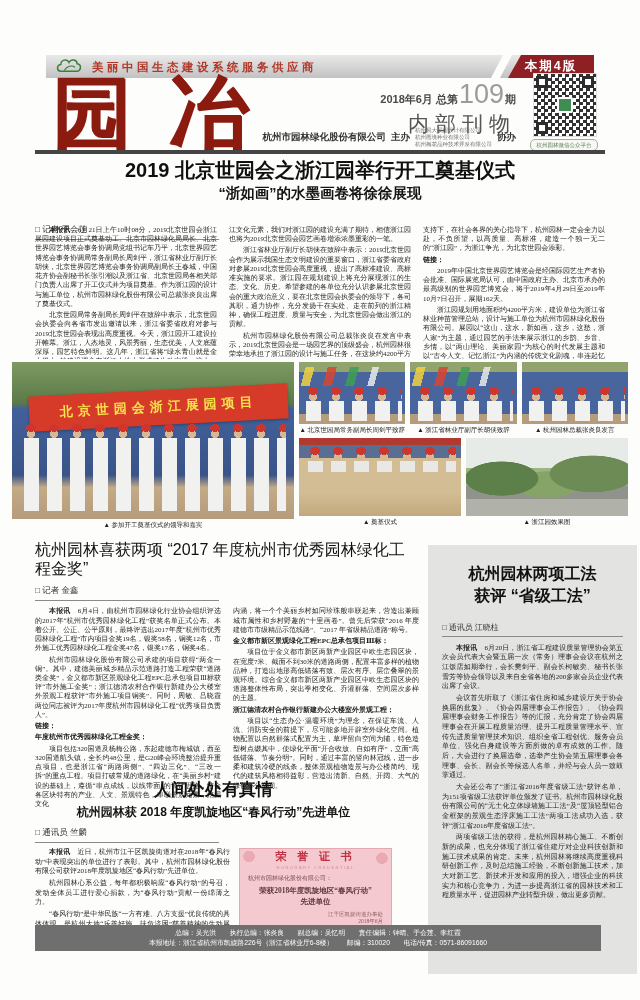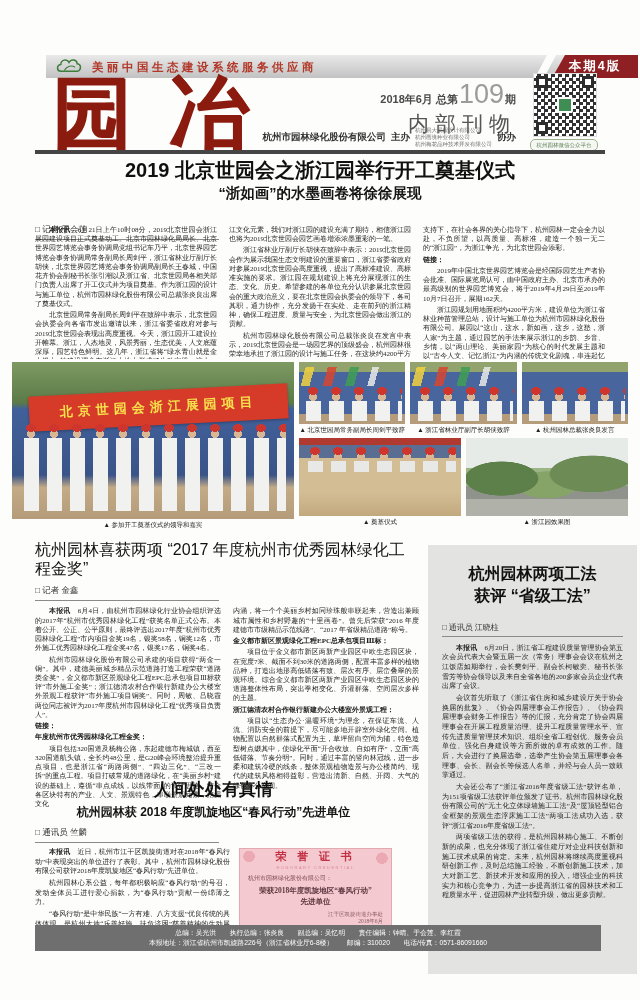--- a/index.html
+++ b/index.html
@@ -3,21 +3,21 @@
 <meta charset="utf-8">
 <style>
   html,body{margin:0;padding:0;}
   body{
     width:640px;height:1000px;position:relative;background:#fdfdfb;
     font-family:"Liberation Serif","DejaVu Serif",serif;color:#222;overflow:hidden;
   }
 
   
   .banner{position:absolute;left:46px;top:55px;width:548px;height:23px;
-    background:linear-gradient(180deg,#e9e9e9,#c2c2c2);padding-left:44px;}
+    background:linear-gradient(180deg,#e9e9e9,#c2c2c2);}
   .banner-logo{position:absolute;left:9px;top:2px;width:28px;height:19px;}
   .banner-slogan{position:absolute;left:46px;top:5px;font-family:"Liberation Sans",sans-serif;
     font-weight:bold;font-size:11.5px;letter-spacing:3.5px;color:#b2392a;white-space:nowrap;}
   .banner-slash{position:absolute;right:88px;top:-2px;width:9px;height:27px;background:#fdfdfb;transform:skewX(-28deg);}
   .banner-badge{position:absolute;right:0;top:0;height:23px;width:86px;background:#8e1f23;color:#fff;
     font-family:"Liberation Sans",sans-serif;font-weight:bold;font-size:12.5px;letter-spacing:2px;
     display:flex;align-items:center;justify-content:center;clip-path:polygon(13px 0,100% 0,100% 100%,0 100%);}
 
   .masthead{position:absolute;left:52px;top:76px;font-size:80px;line-height:0.95;font-weight:bold;
     color:#8b1a0f;letter-spacing:36px;white-space:nowrap;text-shadow:1px 1px 0 #8b1a0f;}

